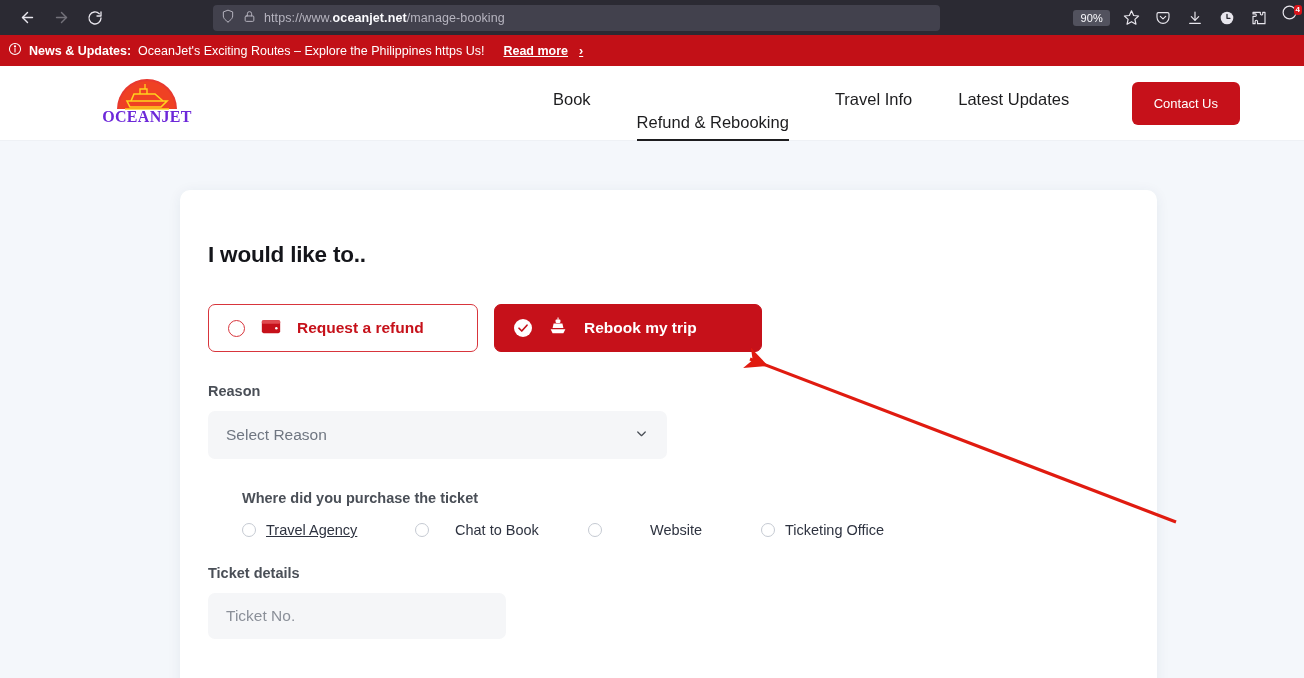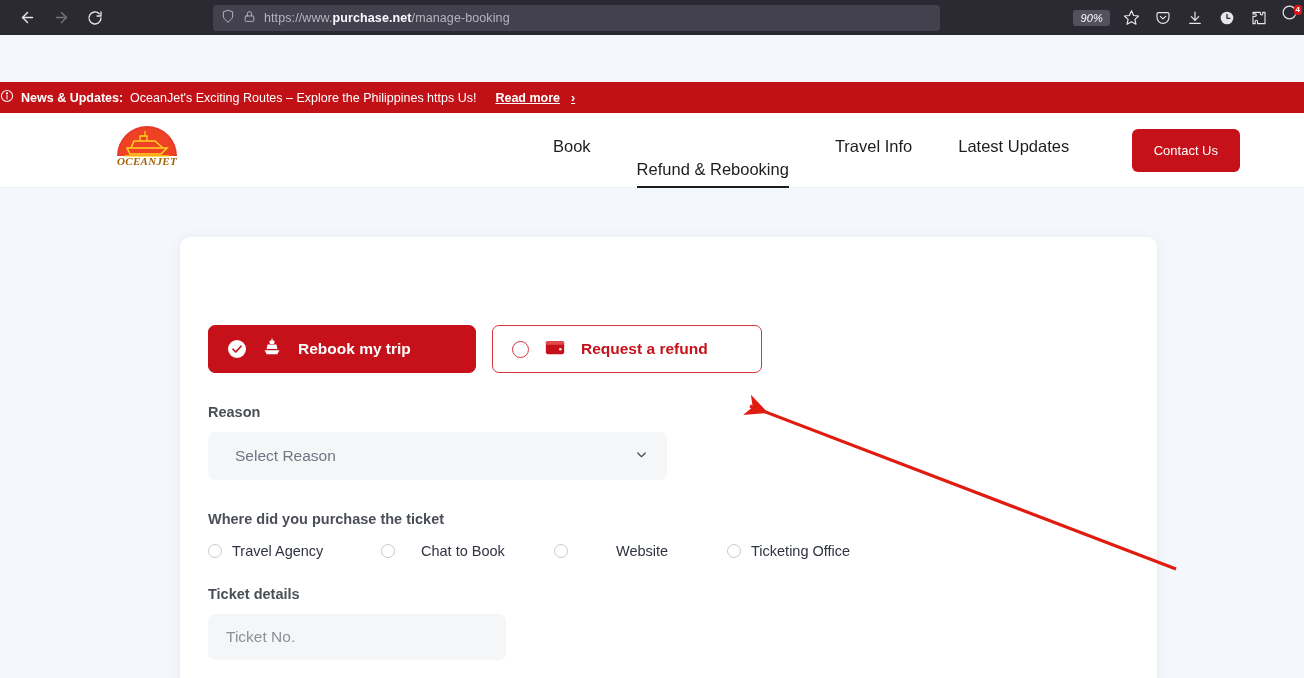--- a/index.html
+++ b/index.html
@@ -61,21 +61,20 @@
     padding-right: 2px;
   }
   .zoom-badge {
     background: #52525e;
     color: #fbfbfe;
     font-size: 11px;
     border-radius: 3px;
     padding: 2px 7px;
     margin-right: 4px;
     letter-spacing: .2px;
-    font-style: italic;
   }
   .tb-icon {
     width: 30px; height: 28px;
     display: flex; align-items: center; justify-content: center;
   }
   .ext-badge {
     width: 26px; height: 28px;
     display: flex; align-items: flex-start; justify-content: center;
     position: relative;
     overflow: hidden;
@@ -91,24 +90,24 @@
     padding: 0 2px;
     line-height: 10px;
   }
 
   
   .banner {
     height: 31px;
     background: #c21017;
     display: flex;
     align-items: center;
+    padding-left: 8px;
     gap: 7px;
     color: #fff;
     font-size: 12.5px;
-    margin-top: 47px;
   }
   .banner .bold { font-weight: bold; }
   .banner .read-more {
     font-weight: bold;
     margin-left: 12px;
     display: flex;
     align-items: center;
     gap: 11px;
     cursor: pointer;
     text-decoration: underline;
@@ -130,24 +129,23 @@
     transform: translateY(-50%);
     width: 70px;
     height: 54px;
     display: flex;
     flex-direction: column;
     align-items: center;
     justify-content: flex-start;
   }
   .logo-word {
     font-family: "Liberation Serif", serif;
-    font-style: italic;
     font-weight: bold;
-    font-size: 11px;
-    color: #a16207;
+    font-size: 16px;
+    color: #6d28d9;
     letter-spacing: .3px;
     margin-top: -2px;
   }
 
   .mainnav {
     position: absolute;
     left: 553px;
     display: flex;
     align-items: center;
     gap: 46px;
@@ -258,44 +256,43 @@
     border-radius: 7px;
     display: flex;
     align-items: center;
     justify-content: space-between;
     padding: 0 18px;
     cursor: pointer;
   }
   .select-box .ph {
     font-size: 15.5px;
     color: #6f7681;
-    margin-left: 9px;
-  }
-
-  .purchase-block { margin-top: 31px; }
+  }
+
+  .purchase-block { margin-top: 31px; margin-left: 34px; }
   .radio-row {
     display: flex;
     margin-top: 16px;
   }
   .radio-opt {
     display: flex;
     align-items: center;
     gap: 10px;
     cursor: pointer;
     font-size: 14.5px;
     color: #2e3340;
   }
   .radio-opt .dot {
     width: 14px; height: 14px;
     border: 1.4px solid #c5cad2;
     border-radius: 50%;
     background: #fff;
     flex: 0 0 auto;
   }
-  .rp1 { width: 173px; }
+  .rp1 { width: 173px; text-decoration: underline; }
   .rp2 { width: 173px; gap: 26px; }
   .rp3 { width: 173px; gap: 48px; }
 
   .ticket-block { margin-top: 27px; }
   .ticket-input {
     margin-top: 12px;
     width: 298px;
     height: 46px;
     background: #f5f6f8;
     border-radius: 7px;
@@ -345,21 +342,21 @@
       <svg width="14" height="14" viewBox="0 0 24 24" fill="none" stroke="#b6b4bf" stroke-width="1.7" stroke-linecap="round" stroke-linejoin="round">
           <path d="M12 22s8-4 8-10V5l-8-3-8 3v7c0 6 8 10 8 10z"></path>
         </svg>
     </span>
     <span>
       <svg width="13" height="13" viewBox="0 0 24 24" fill="none" stroke="#b6b4bf" stroke-width="1.8" stroke-linecap="round" stroke-linejoin="round">
           <rect x="4" y="11" width="16" height="10" rx="2"></rect>
           <path d="M8 11V7a4 4 0 0 1 8 0v4"></path>
         </svg>
     </span>
-    <span class="url-text"><span>https://www.</span><b>purchase.net</b><span>/manage-booking</span></span>
+    <span class="url-text"><span>https://www.</span><b>oceanjet.net</b><span>/manage-booking</span></span>
   </div>
 
   <div class="toolbar-right">
     <span class="zoom-badge">90%</span>
     <span class="tb-icon">
       <svg width="17" height="17" viewBox="0 0 24 24" fill="none" stroke="#e8e6ed" stroke-width="1.7" stroke-linejoin="round">
           <polygon points="12 2.6 15 9.2 22 9.9 16.8 14.6 18.3 21.4 12 17.9 5.7 21.4 7.2 14.6 2 9.9 9 9.2"></polygon>
         </svg>
     </span>
     <span class="tb-icon">
@@ -431,49 +428,50 @@
     <span class="navlink">Travel Info</span>
     <span class="navlink">Latest Updates</span>
   </nav>
 
   <button class="contact-btn">Contact Us</button>
 </div>
 
 <div class="page">
 
   <div class="card">
+    <div class="card-title">I would like to..</div>
 
     <div class="choice-row">
+      <div class="choice outline">
+        <span class="radio-ring"></span>
+        <span>
+          <svg width="20" height="17" viewBox="0 0 24 20">
+              <rect x="1" y="2.5" width="22" height="15.5" rx="2.2" fill="#c6111a"></rect>
+              <rect x="1" y="2.5" width="22" height="4.2" rx="1.6" fill="#e04a4f"></rect>
+              <circle cx="18.4" cy="12" r="1.5" fill="#ffffff"></circle>
+            </svg>
+        </span>
+        <span>Request a refund</span>
+      </div>
+
       <div class="choice filled">
         <span class="check-circle">
           <svg width="12" height="12" viewBox="0 0 24 24" fill="none" stroke="#c6111a" stroke-width="3.4" stroke-linecap="round" stroke-linejoin="round">
               <polyline points="4 12.5 9.5 18 20 6.5"></polyline>
             </svg>
         </span>
         <span>
           <svg width="20" height="18" viewBox="0 0 24 22" fill="#ffffff">
               <path d="M3 15h18l-2.4 5H5.4z"></path>
               <path d="M5.4 13.3 6.6 8h10.8l1.2 5.3z"></path>
               <rect x="9" y="3.2" width="6" height="4" rx="1"></rect>
               <rect x="11.4" y="0.6" width="1.3" height="2.8"></rect>
             </svg>
         </span>
         <span>Rebook my trip</span>
-      </div>
-
-      <div class="choice outline">
-        <span class="radio-ring"></span>
-        <span>
-          <svg width="20" height="17" viewBox="0 0 24 20">
-              <rect x="1" y="2.5" width="22" height="15.5" rx="2.2" fill="#c6111a"></rect>
-              <rect x="1" y="2.5" width="22" height="4.2" rx="1.6" fill="#e04a4f"></rect>
-              <circle cx="18.4" cy="12" r="1.5" fill="#ffffff"></circle>
-            </svg>
-        </span>
-        <span>Request a refund</span>
       </div>
     </div>
 
     <div class="reason-block">
       <div class="field-label">Reason</div>
       <div class="select-box">
         <span class="ph">Select Reason</span>
         <span>
           <svg width="15" height="15" viewBox="0 0 24 24" fill="none" stroke="#4a4f57" stroke-width="2" stroke-linecap="round" stroke-linejoin="round">
               <polyline points="6 9.5 12 15.5 18 9.5"></polyline>

